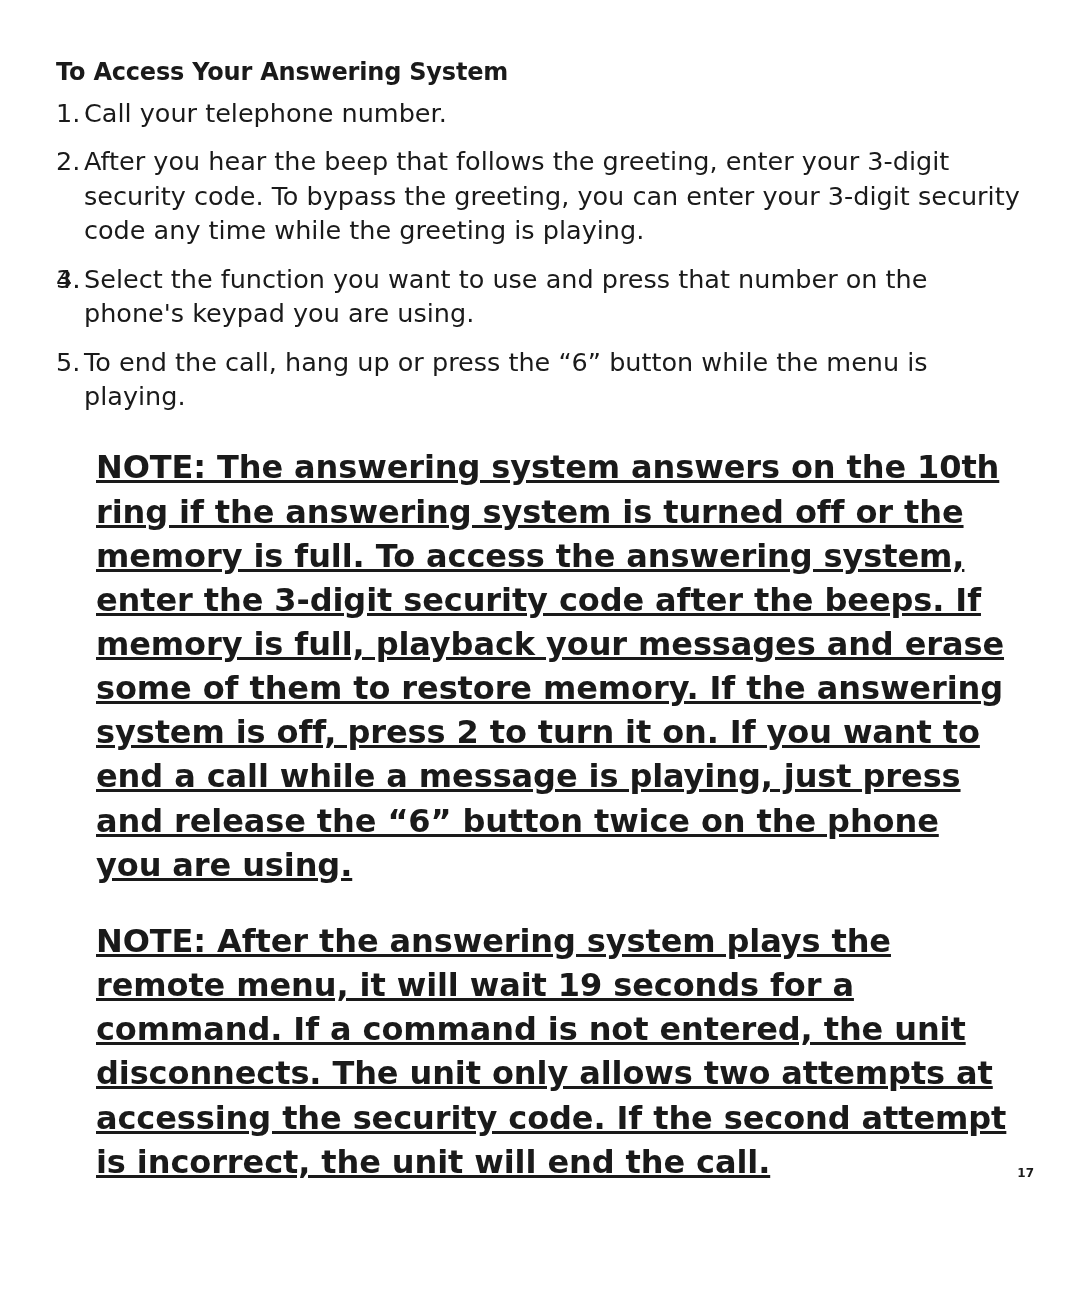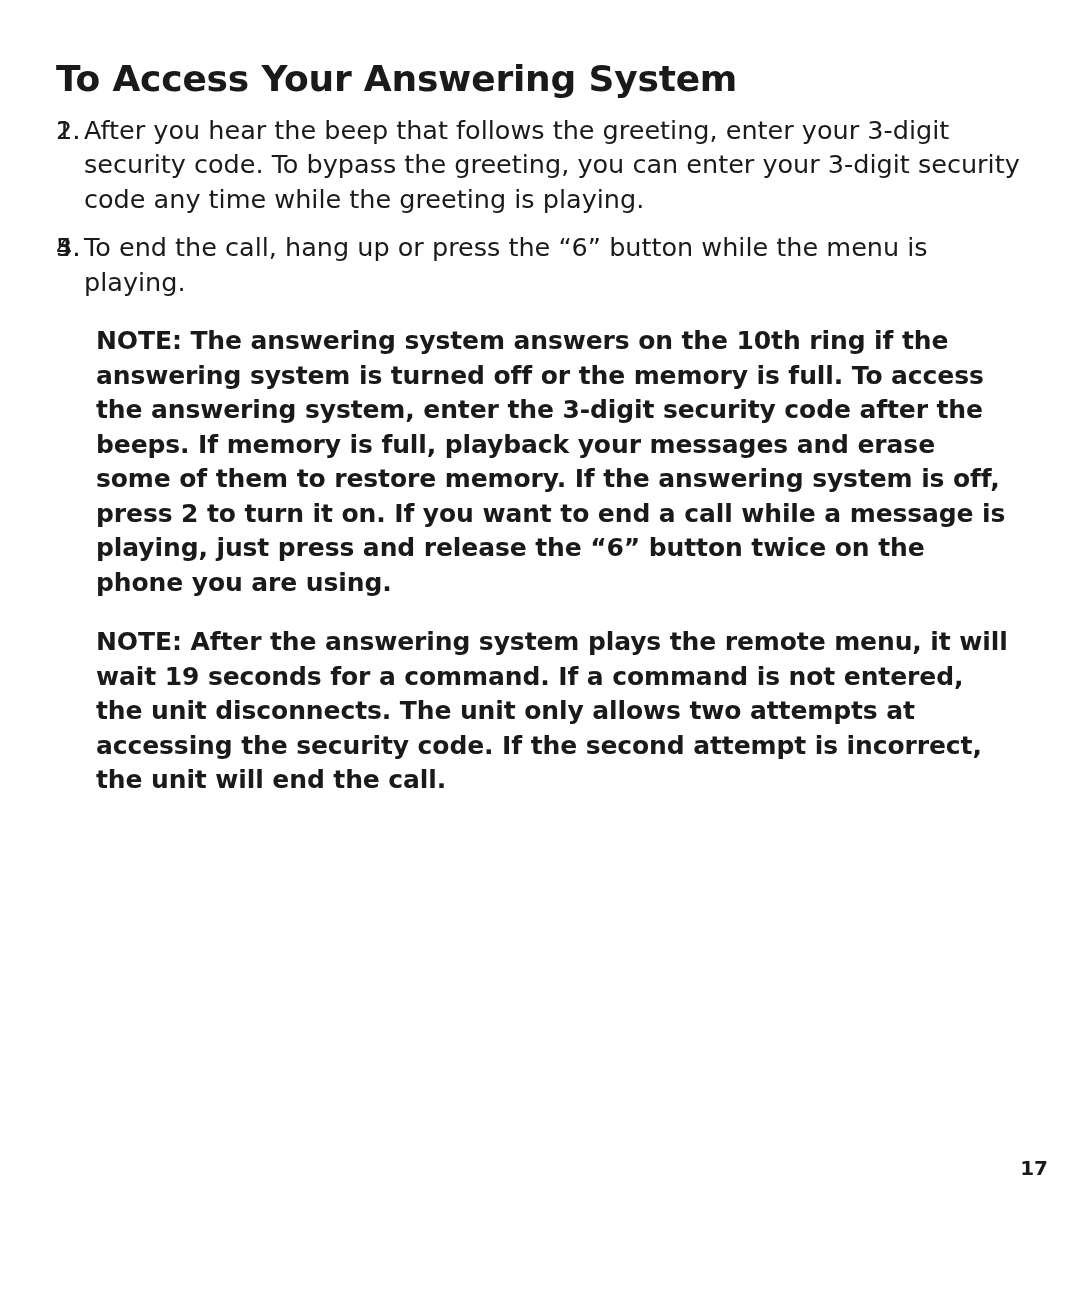--- a/index.html
+++ b/index.html
@@ -11,21 +11,21 @@
     font-family: "Segoe UI", "DejaVu Sans", "Roboto", Arial, sans-serif;
     color: #1a1a1a;
     position: relative;
   }
   .page {
     padding: 58px 56px 0 56px;
     box-sizing: border-box;
   }
   h1.heading {
     margin: 0 0 10px 0;
-    font-size: 36px;
+    font-size: 24px;
     font-weight: 700;
     letter-spacing: -0.2px;
   }
   ol.steps {
     margin: 0 0 12px 0;
     padding: 0 0 0 0;
     list-style: none;
     font-size: 25.5px;
     line-height: 1.35;
   }
@@ -38,54 +38,57 @@
   ol.steps li .num {
     position: absolute;
     left: 0;
     top: 0;
   }
   .notes {
     padding-left: 40px;
     padding-right: 10px;
   }
   .note {
-    font-size: 25px;
+    font-size: 32px;
     font-weight: 700;
     line-height: 1.38;
     margin-bottom: 20px;
     letter-spacing: -0.1px;
+    text-decoration: underline;
   }
   .page-number {
     position: absolute;
-    right: 32px;
+    right: 46px;
     bottom: 116px;
-    font-size: 20px;
+    font-size: 12px;
     font-weight: 700;
   }
 </style>
 </head>
 <body>
 
 <div class="page">
 
   <h1 class="heading">To Access Your Answering System</h1>
 
   <ol class="steps">
     <li>
       <span class="num">1.</span>
+      <span>Call your telephone number.</span>
     </li>
     <li>
       <span class="num">2.</span>
       <span>After you hear the beep that follows the greeting, enter your 3-digit security code. To bypass the greeting, you can enter your 3-digit security code any time while the greeting is playing.</span>
     </li>
     <li>
       <span class="num">3.</span>
     </li>
     <li>
       <span class="num">4.</span>
+      <span>Select the function you want to use and press that number on the phone's keypad you are using.</span>
     </li>
     <li>
       <span class="num">5.</span>
       <span>To end the call, hang up or press the “6” button while the menu is playing.</span>
     </li>
   </ol>
 
   <div class="notes">
     <p class="note">NOTE: The answering system answers on the 10th ring if the answering system is turned off or the memory is full. To access the answering system, enter the 3-digit security code after the beeps. If memory is full, playback your messages and erase some of them to restore memory. If the answering system is off, press 2 to turn it on. If you want to end a call while a message is playing, just press and release the “6” button twice on the phone you are using.</p>
     <p class="note">NOTE: After the answering system plays the remote menu, it will wait 19 seconds for a command. If a command is not entered, the unit disconnects. The unit only allows two attempts at accessing the security code. If the second attempt is incorrect, the unit will end the call.</p>

